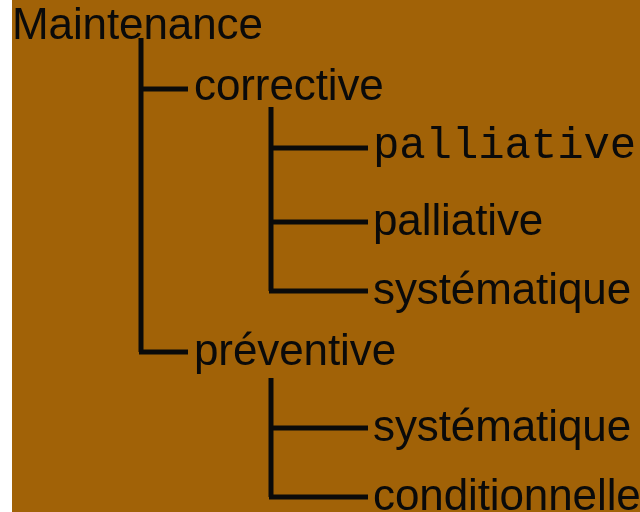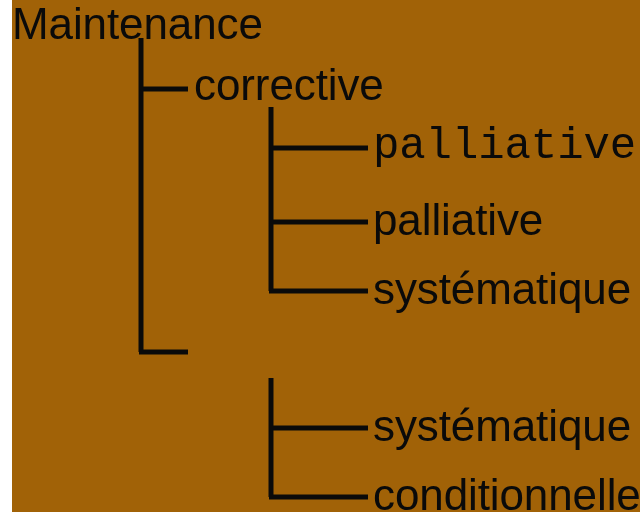--- a/index.html
+++ b/index.html
@@ -61,18 +61,19 @@
   <div class="node-label level-1" style="left:0px; top:2px;">Maintenance</div>
 
   <div class="node-label level-2" style="left:182px; top:63px;">corrective</div>
 
   <div class="node-label level-3" style="left:361px; top:124px;font-family:Liberation Mono, monospace;">palliative</div>
 
   <div class="node-label level-3" style="left:361px; top:198px;">palliative</div>
 
   <div class="node-label level-3" style="left:361px; top:267px;">systématique</div>
 
+  <div class="node-label level-2" style="left:182px; top:328px;">préventive</div>
 
   <div class="node-label level-3" style="left:361px; top:404px;">systématique</div>
 
   <div class="node-label level-3" style="left:361px; top:473px;">conditionnelle</div>
 
 </div>
 
 </body></html>

